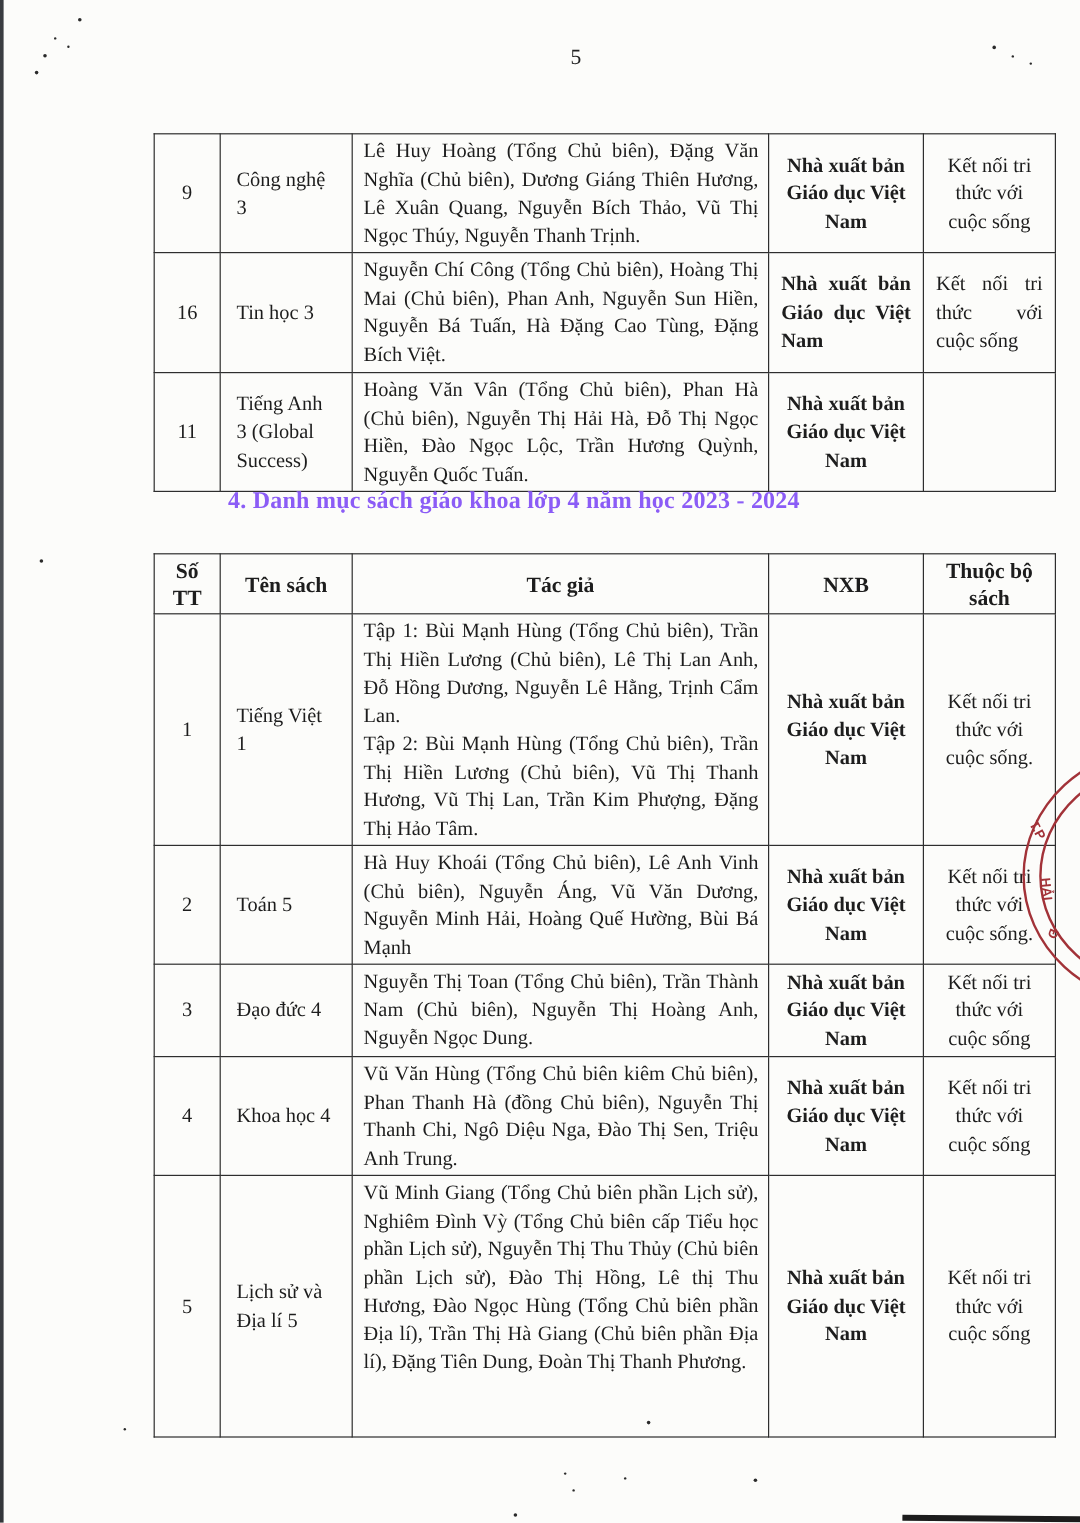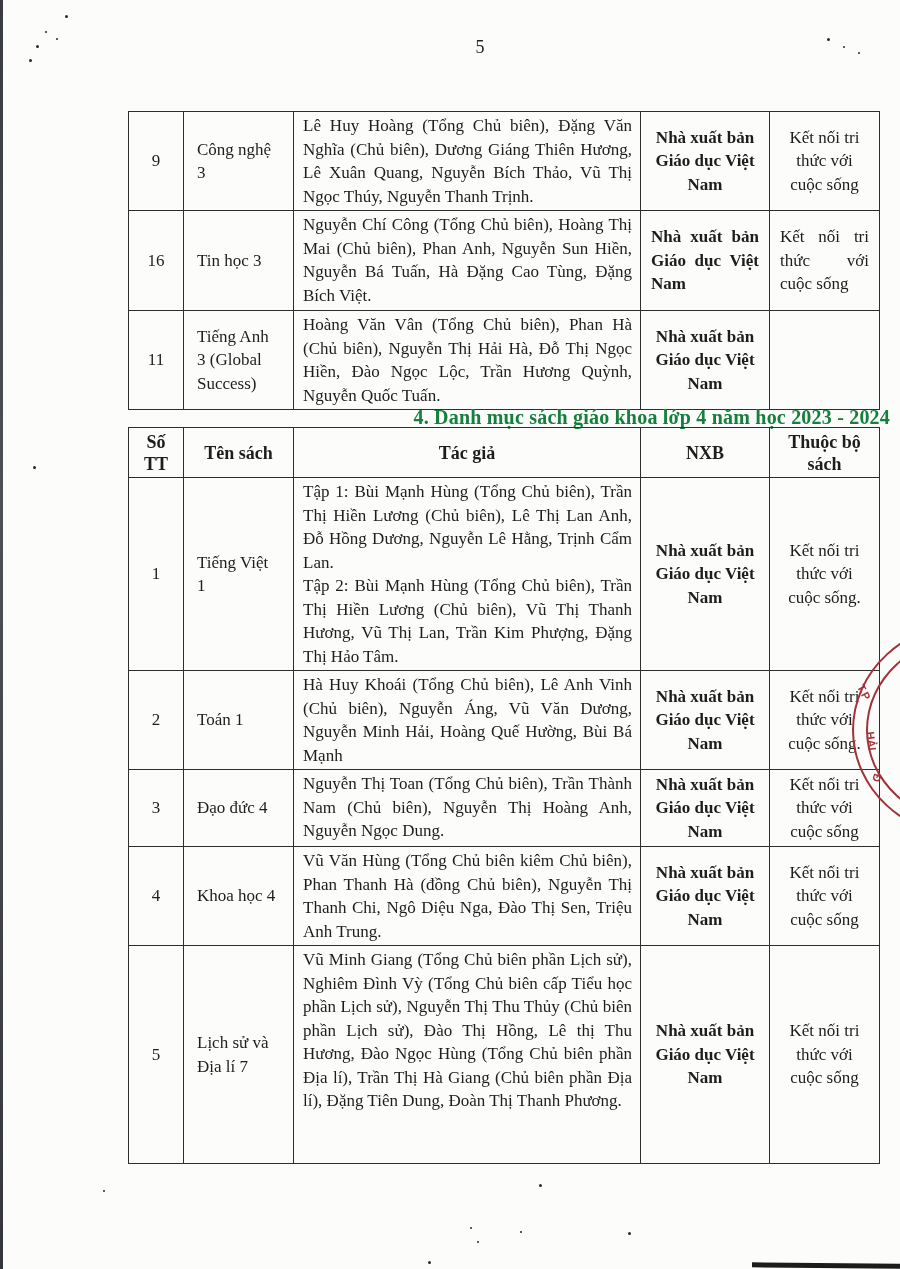--- a/index.html
+++ b/index.html
@@ -16,42 +16,42 @@
   .doc-table{
     position:absolute;border-collapse:collapse;table-layout:fixed;
     background:transparent;
   }
   .doc-table td,.doc-table th{
     border:1.8px solid #2e2e2e;
     font-size:17px;line-height:23.5px;color:#1d1d1d;
     overflow:hidden;
   }
   .t1{left:128px;top:111px;width:751px;}
-  .t2{left:128px;top:427px;width:751px;}
+  .t2{left:128px;top:461px;width:751px;}
   col.c-no{width:55px;}
   col.c-name{width:110px;}
   col.c-auth{width:347px;}
   col.c-nxb{width:129px;}
   col.c-bo{width:110px;}
   td.no{text-align:center;vertical-align:middle;}
   td.name{text-align:left;vertical-align:middle;padding:0 13px;}
   td.auth{text-align:justify;vertical-align:top;padding:2px 8px 2px 9px;}
   td.nxb{text-align:center;vertical-align:middle;padding:0 10px;font-weight:bold;}
   td.bo{text-align:center;vertical-align:middle;padding:0 10px;}
   
   .t1 tr:nth-child(2) td.nxb,.t1 tr:nth-child(2) td.bo{
     text-align:justify;vertical-align:middle;
   }
   th.h{
     font-weight:bold;font-size:18px;line-height:22px;
     text-align:center;vertical-align:middle;padding:2px 6px;
   }
   .section-heading{
     position:absolute;left:190px;top:406px;width:700px;
-    font-size:20px;font-weight:bold;color:#15803d;letter-spacing:.2px;text-align:right;
+    font-size:20px;font-weight:bold;color:#8b5cf6;letter-spacing:.2px;
   }
   .auth-par{margin:0;}
   
   .stamp-arc{position:absolute;border-radius:50%;border:2.5px solid #a23238;}
   .stamp-arc.outer{left:852px;top:622px;width:230px;height:212px;}
   .stamp-arc.inner{left:866px;top:636px;width:202px;height:184px;border-width:2px;}
   .stamp-letter{
     position:absolute;color:#a23238;font-weight:bold;
     font-size:11px;font-family:"Liberation Sans",sans-serif;
   }
@@ -147,42 +147,42 @@
     <td class="name">Tiếng Việt 1</td>
     <td class="auth">
       <p class="auth-par">Tập 1: Bùi Mạnh Hùng (Tổng Chủ biên), Trần Thị Hiền Lương (Chủ biên), Lê Thị Lan Anh, Đỗ Hồng Dương, Nguyễn Lê Hằng, Trịnh Cẩm Lan.</p>
       <p class="auth-par">Tập 2: Bùi Mạnh Hùng (Tổng Chủ biên), Trần Thị Hiền Lương (Chủ biên), Vũ Thị Thanh Hương, Vũ Thị Lan, Trần Kim Phượng, Đặng Thị Hảo Tâm.</p>
     </td>
     <td class="nxb">Nhà xuất bản Giáo dục Việt Nam</td>
     <td class="bo">Kết nối tri thức với cuộc sống.</td>
   </tr>
   <tr style="height:98px">
     <td class="no">2</td>
-    <td class="name">Toán 1</td>
+    <td class="name">Toán 5</td>
     <td class="auth">Hà Huy Khoái (Tổng Chủ biên), Lê Anh Vinh (Chủ biên), Nguyễn Áng, Vũ Văn Dương, Nguyễn Minh Hải, Hoàng Quế Hường, Bùi Bá Mạnh</td>
     <td class="nxb">Nhà xuất bản Giáo dục Việt Nam</td>
     <td class="bo">Kết nối tri thức với cuộc sống.</td>
   </tr>
   <tr style="height:77px">
     <td class="no">3</td>
     <td class="name">Đạo đức 4</td>
     <td class="auth">Nguyễn Thị Toan (Tổng Chủ biên), Trần Thành Nam (Chủ biên), Nguyễn Thị Hoàng Anh, Nguyễn Ngọc Dung.</td>
     <td class="nxb">Nhà xuất bản Giáo dục Việt Nam</td>
     <td class="bo">Kết nối tri thức với cuộc sống</td>
   </tr>
   <tr style="height:93px">
     <td class="no">4</td>
     <td class="name">Khoa học 4</td>
     <td class="auth">Vũ Văn Hùng (Tổng Chủ biên kiêm Chủ biên), Phan Thanh Hà (đồng Chủ biên), Nguyễn Thị Thanh Chi, Ngô Diệu Nga, Đào Thị Sen, Triệu Anh Trung.</td>
     <td class="nxb">Nhà xuất bản Giáo dục Việt Nam</td>
     <td class="bo">Kết nối tri thức với cuộc sống</td>
   </tr>
   <tr style="height:218px">
     <td class="no">5</td>
-    <td class="name">Lịch sử và Địa lí 7</td>
+    <td class="name">Lịch sử và Địa lí 5</td>
     <td class="auth">Vũ Minh Giang (Tổng Chủ biên phần Lịch sử), Nghiêm Đình Vỳ (Tổng Chủ biên cấp Tiểu học phần Lịch sử), Nguyễn Thị Thu Thủy (Chủ biên phần Lịch sử), Đào Thị Hồng, Lê thị Thu Hương, Đào Ngọc Hùng (Tổng Chủ biên phần Địa lí), Trần Thị Hà Giang (Chủ biên phần Địa lí), Đặng Tiên Dung, Đoàn Thị Thanh Phương.</td>
     <td class="nxb">Nhà xuất bản Giáo dục Việt Nam</td>
     <td class="bo">Kết nối tri thức với cuộc sống</td>
   </tr>
 </tbody>
   </table>
 
 <div>
   <div class="stamp-arc outer"></div>
   <div class="stamp-arc inner"></div>

